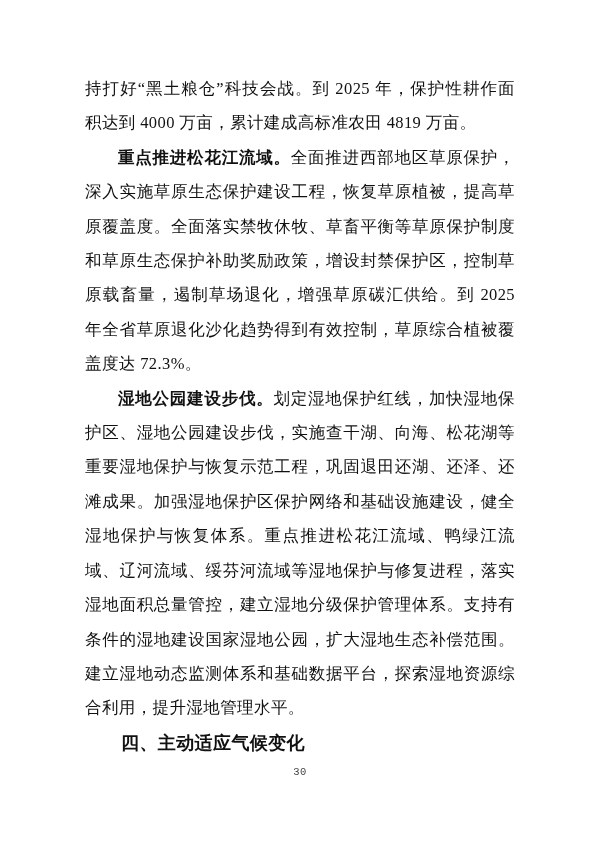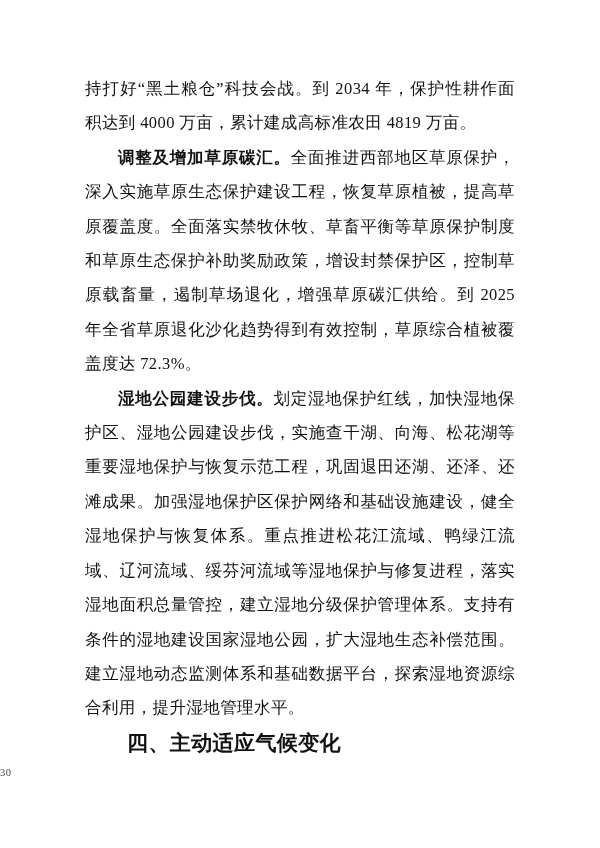--- a/index.html
+++ b/index.html
@@ -33,45 +33,47 @@
     letter-spacing: 0.4px;
   }
   .para.continuation {
     text-indent: 0;
   }
   .para .lead {
     font-weight: bold;
   }
   .heading {
     margin: 0;
-    font-size: 21px;
+    font-size: 18px;
     line-height: 34.4px;
     font-weight: bold;
     text-indent: 2em;
     letter-spacing: 0.4px;
   }
   .page-number {
     position: absolute;
     bottom: 70px;
     left: 0;
     width: 100%;
+    text-align: center;
     font-size: 10.5px;
     color: #444444;
     letter-spacing: 0.5px;
+    font-family: Liberation Mono, monospace;
   }
 </style>
 </head>
 <body>
 
 <div class="page">
   <div class="content">
 
-    <p class="para continuation"><span>持打好“黑土粮仓”科技会战。到 2034 年，保护性耕作面积达到 4000 万亩，累计建成高标准农田 4819 万亩。</span></p>
+    <p class="para continuation"><span>持打好“黑土粮仓”科技会战。到 2025 年，保护性耕作面积达到 4000 万亩，累计建成高标准农田 4819 万亩。</span></p>
 
-    <p class="para"><span class="lead">调整及增加草原碳汇。</span><span>全面推进西部地区草原保护，深入实施草原生态保护建设工程，恢复草原植被，提高草原覆盖度。全面落实禁牧休牧、草畜平衡等草原保护制度和草原生态保护补助奖励政策，增设封禁保护区，控制草原载畜量，遏制草场退化，增强草原碳汇供给。到 2025 年全省草原退化沙化趋势得到有效控制，草原综合植被覆盖度达 72.3%。</span></p>
+    <p class="para"><span class="lead">重点推进松花江流域。</span><span>全面推进西部地区草原保护，深入实施草原生态保护建设工程，恢复草原植被，提高草原覆盖度。全面落实禁牧休牧、草畜平衡等草原保护制度和草原生态保护补助奖励政策，增设封禁保护区，控制草原载畜量，遏制草场退化，增强草原碳汇供给。到 2025 年全省草原退化沙化趋势得到有效控制，草原综合植被覆盖度达 72.3%。</span></p>
 
     <p class="para"><span class="lead">湿地公园建设步伐。</span><span>划定湿地保护红线，加快湿地保护区、湿地公园建设步伐，实施查干湖、向海、松花湖等重要湿地保护与恢复示范工程，巩固退田还湖、还泽、还滩成果。加强湿地保护区保护网络和基础设施建设，健全湿地保护与恢复体系。重点推进松花江流域、鸭绿江流域、辽河流域、绥芬河流域等湿地保护与修复进程，落实湿地面积总量管控，建立湿地分级保护管理体系。支持有条件的湿地建设国家湿地公园，扩大湿地生态补偿范围。建立湿地动态监测体系和基础数据平台，探索湿地资源综合利用，提升湿地管理水平。</span></p>
 
     <h3 class="heading">四、主动适应气候变化</h3>
 
 
   </div>
 
   <div class="page-number">30</div>
 </div>

